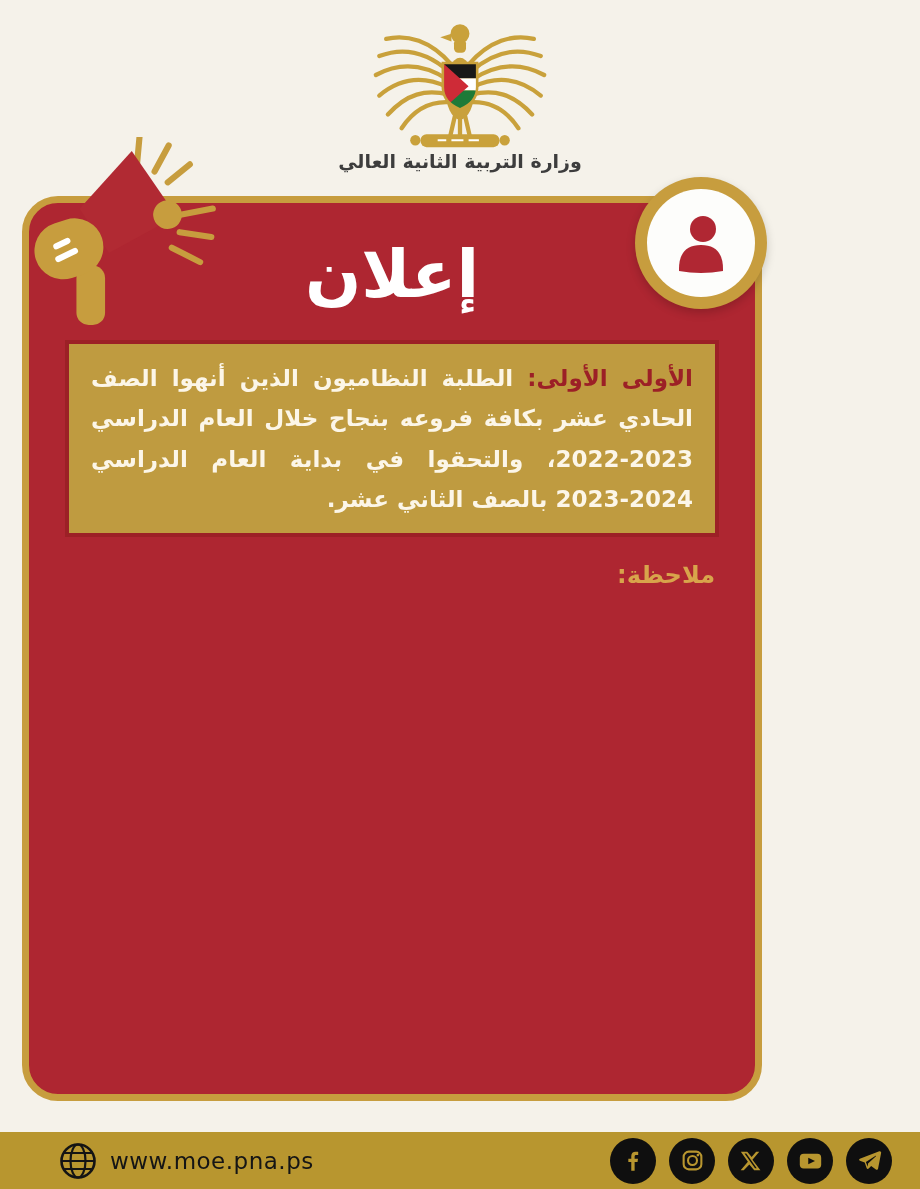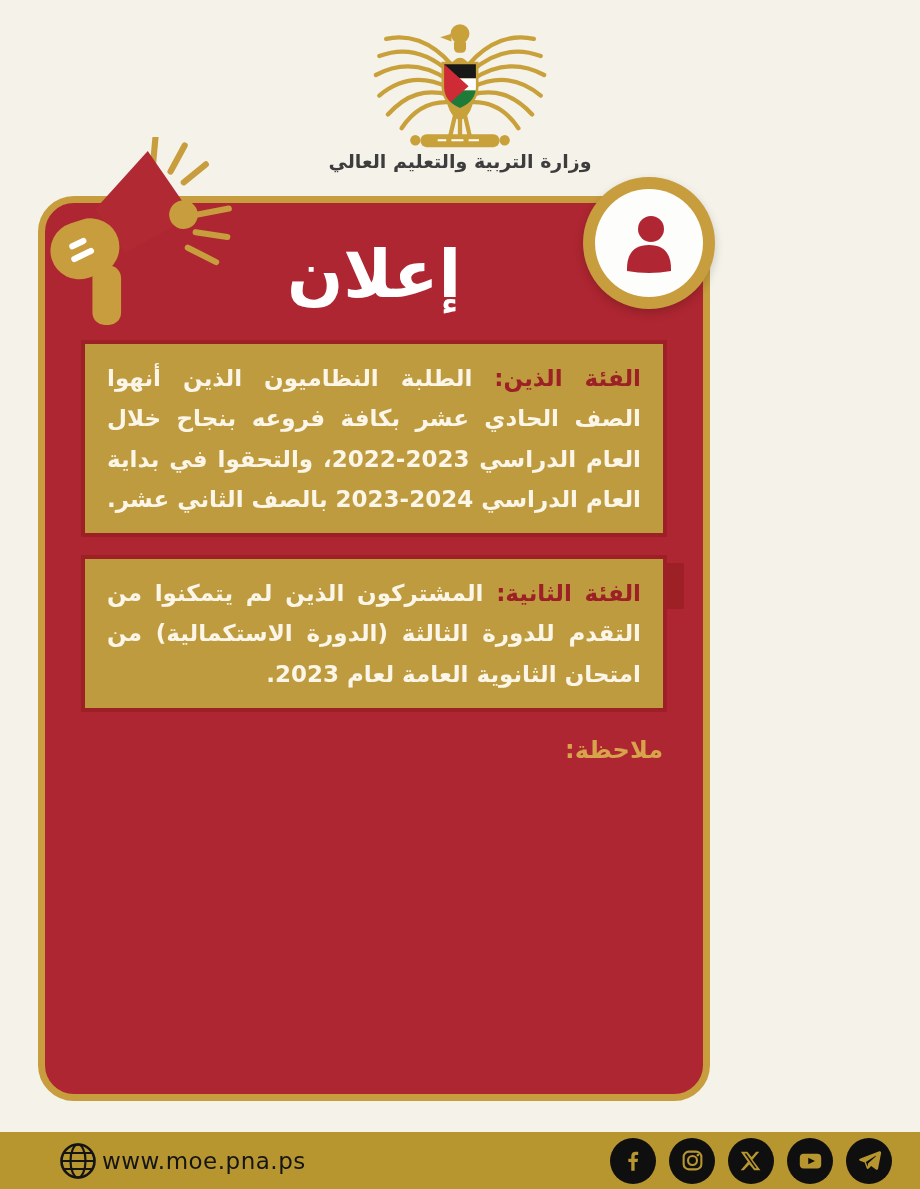--- a/index.html
+++ b/index.html
@@ -5,21 +5,21 @@
   * { margin:0; padding:0; box-sizing:border-box; }
   body { font-family:"DejaVu Sans", sans-serif; background:#e8e5de; }
   .poster { position:relative; width:920px; height:1189px; margin:0 auto; background:#f5f2ea; overflow:hidden; }
 
   
   .emblem { position:absolute; top:8px; left:50%; transform:translateX(-50%); width:210px; height:146px; }
   .ministry-name { position:absolute; top:150px; left:0; width:100%; text-align:center;
     font-size:19px; font-weight:bold; color:#3d3d3d; direction:rtl; }
 
   
-  .card { position:absolute; left:38px; top:196px; width:672px; min-height:905px;
+  .card { position:absolute; left:22px; top:196px; width:740px; min-height:905px;
     background:#ae2631; border:7px solid #c79d3e; border-radius:36px;
     padding:26px 36px 34px; }
 
   .megaphone { position:absolute; left:-24px; top:-66px; width:225px; height:205px; pointer-events:none; }
   .badge { position:absolute; right:-12px; top:-26px; width:132px; height:132px; border-radius:50%;
     background:#c79d3e; display:flex; align-items:center; justify-content:center;
     box-shadow:0 4px 10px rgba(0,0,0,.18); }
   .badge-inner { width:108px; height:108px; border-radius:50%; background:#fdfdfb;
     display:flex; align-items:center; justify-content:center; }
 
@@ -36,21 +36,21 @@
   .cat-label { color:#9c2026; }
   .bookmark-tab { position:absolute; right:-21px; top:4px; width:17px; height:46px; background:#9c2026; }
 
   .note { margin:20px 4px 4px 0; direction:rtl; text-align:right;
     color:#d8a44b; font-size:24px; font-weight:bold; line-height:1.55; }
   .note-label { display:block; }
 
   
   .footer { position:absolute; left:0; right:0; bottom:0; height:57px; background:#b8962f;
     display:flex; align-items:center; justify-content:space-between; padding:0 28px 0 58px; }
-  .site { display:flex; align-items:center; gap:4px; }
+  .site { display:flex; align-items:center; gap:12px; }
   .site-url { color:#151515; font-size:23px; letter-spacing:.5px; }
   .social { display:flex; align-items:center; gap:13px; }
   .social-circle { width:46px; height:46px; border-radius:50%; background:#0f0f0f;
     display:flex; align-items:center; justify-content:center; }
 </style>
 </head>
 <body>
 
 <div class="poster">
 
@@ -90,21 +90,21 @@
         </clipPath>
       <g clip-path="url(#shieldClip)">
         <rect x="-20" y="-22" width="40" height="18" fill="#181818"></rect>
         <rect x="-20" y="-4" width="40" height="14" fill="#ffffff"></rect>
         <rect x="-20" y="10" width="40" height="24" fill="#1d7a38"></rect>
         <path d="M-20,-22 L10,5 L-20,32 Z" fill="#ce2b37"></path>
       </g>
       <path d="M-20,-22 H20 V6 Q20,24 0,32 Q-20,24 -20,6 Z" fill="none" stroke="#c9a13b" stroke-width="3"></path>
     </g>
   </svg>
-  <div class="ministry-name">وزارة التربية والتعليم العالي</div>
+  <div class="ministry-name">وزارة التربية الثانية العالي</div>
 
   <div class="card">
 
     <svg class="megaphone" viewBox="0 0 220 200">
       <g transform="rotate(-18 110 100)">
         <g stroke="#c79d3e" stroke-width="6" stroke-linecap="round">
           <path d="M150,38 L162,10"></path>
             <path d="M165,48 L186,28"></path>
             <path d="M174,62 L200,52"></path>
           <path d="M176,96 L208,100"></path>
@@ -127,29 +127,24 @@
           <path d="M-22,26 Q-22,2 0,2 Q22,2 22,26 L22,28 Q0,32 -22,28 Z" fill="#b02733"></path>
         </svg>
       </div>
     </div>
 
     <h1 class="title">إعلان</h1>
 
 
 
     <div class="cat-box">
-      <span class="cat-label">الفئة الذين:</span>
+      <span class="cat-label">الأولى الأولى:</span>
       <span>الطلبة النظاميون الذين أنهوا الصف الحادي عشر بكافة فروعه بنجاح خلال العام الدراسي 2023-2022، والتحقوا في بداية العام الدراسي 2024-2023 بالصف الثاني عشر.</span>
     </div>
 
-    <div class="cat-box second">
-      <div class="bookmark-tab"></div>
-      <span class="cat-label">الفئة الثانية:</span>
-      <span>المشتركون الذين لم يتمكنوا من التقدم للدورة الثالثة (الدورة الاستكمالية) من امتحان الثانوية العامة لعام 2023.</span>
-    </div>
 
     <div class="note">
       <span class="note-label">ملاحظة:</span>
     </div>
   </div>
 
   <div class="footer">
     <div class="site">
       <svg width="40" height="40" viewBox="0 0 40 40">
         <circle cx="20" cy="20" r="16.5" fill="none" stroke="#141414" stroke-width="2.6"></circle>

